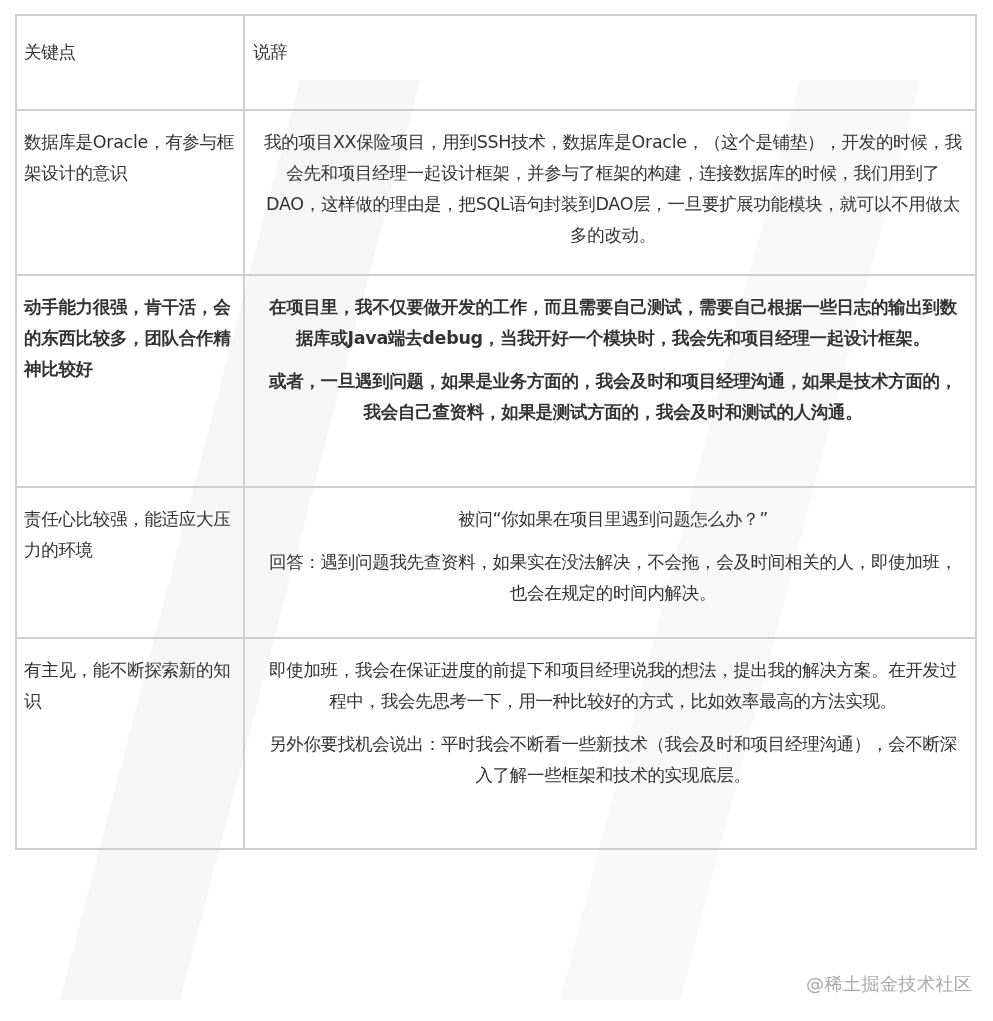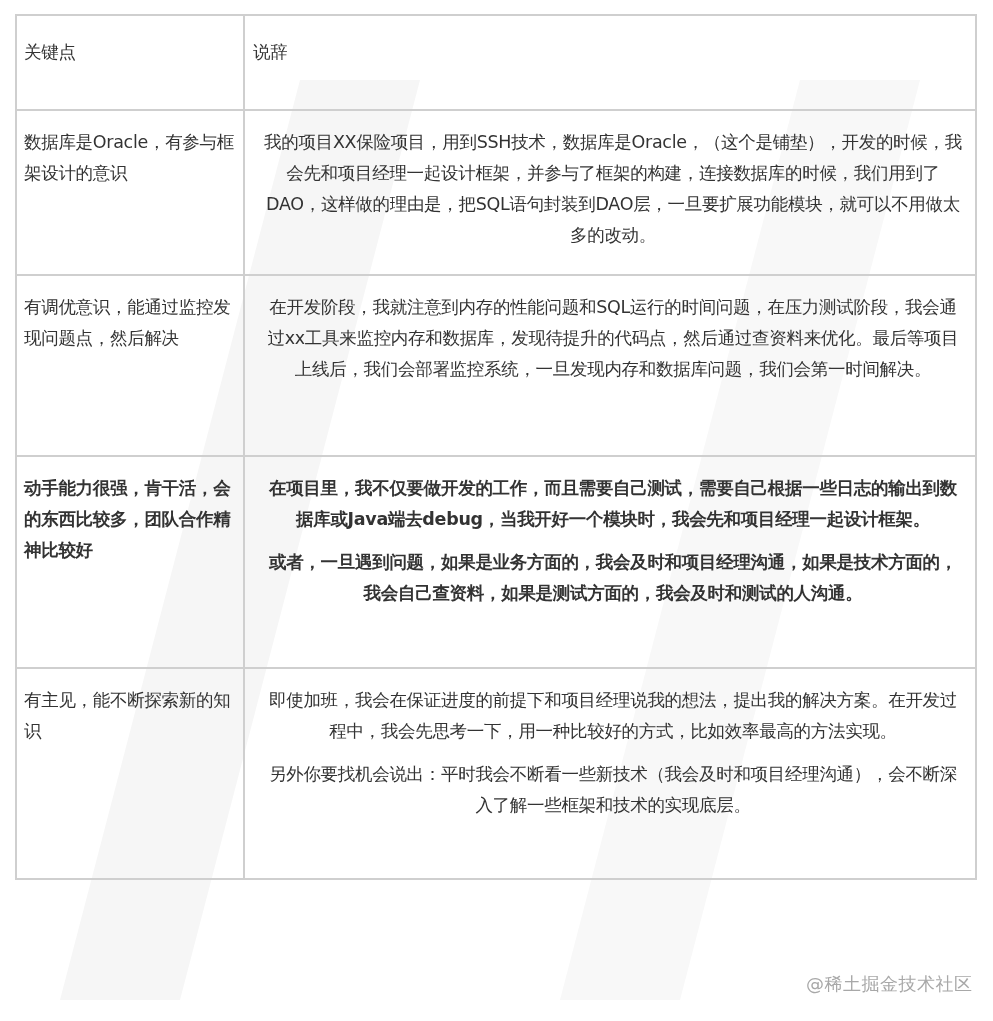--- a/index.html
+++ b/index.html
@@ -42,31 +42,32 @@
       <tr class="hdr">
     <td class="key">关键点</td>
     <td class="val">说辞</td>
   </tr>
   <tr class="r1">
     <td class="key">数据库是Oracle，有参与框架设计的意识</td>
     <td class="val">
       <p class="para">我的项目XX保险项目，用到SSH技术，数据库是Oracle，（这个是铺垫），开发的时候，我会先和项目经理一起设计框架，并参与了框架的构建，连接数据库的时候，我们用到了DAO，这样做的理由是，把SQL语句封装到DAO层，一旦要扩展功能模块，就可以不用做太多的改动。</p>
     </td>
   </tr>
-  <tr class="r2">
-    <td class="key">有调优意识，能通过监控发现问题点，然后解决</td>
-    <td class="val">
-      <p class="para">在开发阶段，我就注意到内存的性能问题和SQL运行的时间问题，在压力测试阶段，我会通过xx工具来监控内存和数据库，发现待提升的代码点，然后通过查资料来优化。最后等项目上线后，我们会部署监控系统，一旦发现内存和数据库问题，我们会第一时间解决。</p>
-    </td>
-  </tr>
   <tr class="r3">
     <td class="key">动手能力很强，肯干活，会的东西比较多，团队合作精神比较好</td>
     <td class="val">
       <p class="para">在项目里，我不仅要做开发的工作，而且需要自己测试，需要自己根据一些日志的输出到数据库或Java端去debug，当我开好一个模块时，我会先和项目经理一起设计框架。</p>
       <p class="para">或者，一旦遇到问题，如果是业务方面的，我会及时和项目经理沟通，如果是技术方面的，我会自己查资料，如果是测试方面的，我会及时和测试的人沟通。</p>
+    </td>
+  </tr>
+  <tr class="r4">
+    <td class="key">责任心比较强，能适应大压力的环境</td>
+    <td class="val">
+      <p class="para">被问“你如果在项目里遇到问题怎么办？”</p>
+      <p class="para">回答：遇到问题我先查资料，如果实在没法解决，不会拖，会及时间相关的人，即使加班，也会在规定的时间内解决。</p>
     </td>
   </tr>
   <tr class="r5">
     <td class="key">有主见，能不断探索新的知识</td>
     <td class="val">
       <p class="para">即使加班，我会在保证进度的前提下和项目经理说我的想法，提出我的解决方案。在开发过程中，我会先思考一下，用一种比较好的方式，比如效率最高的方法实现。</p>
       <p class="para">另外你要找机会说出：平时我会不断看一些新技术（我会及时和项目经理沟通），会不断深入了解一些框架和技术的实现底层。</p>
     </td>
   </tr>
 </tbody>

